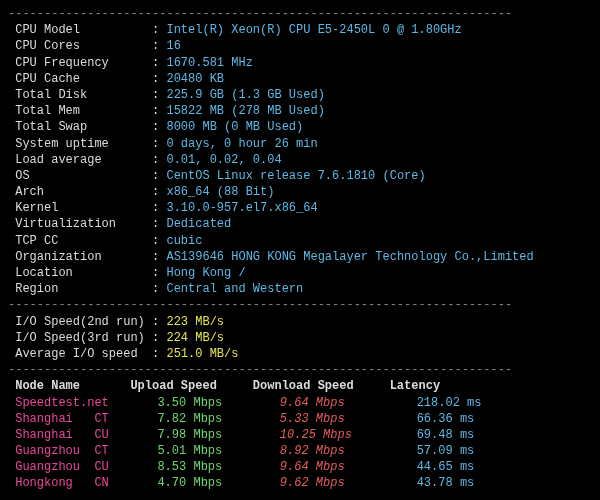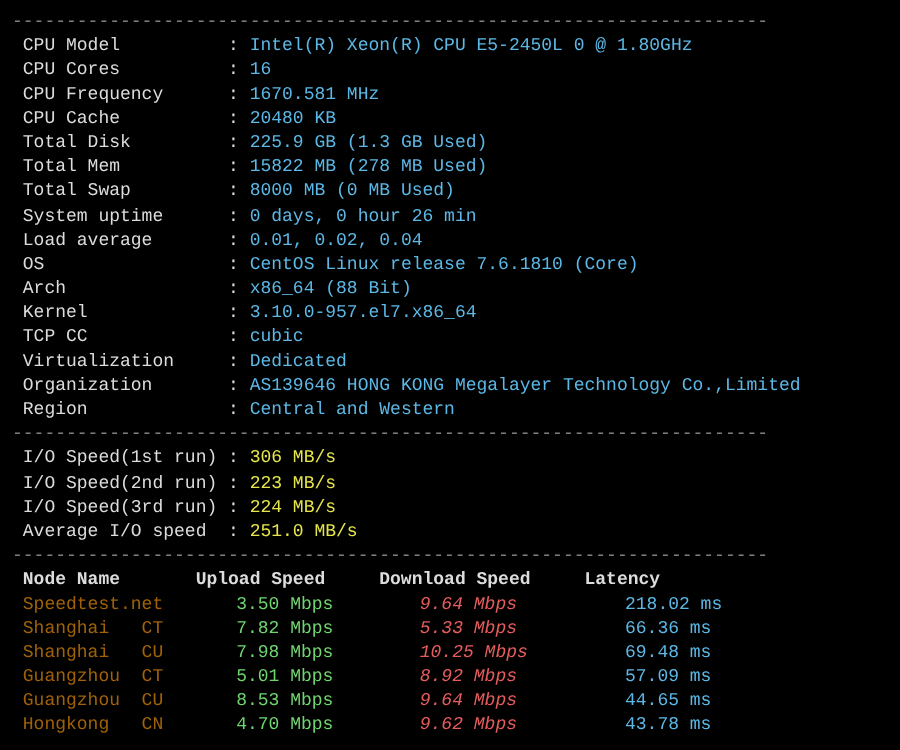--- a/index.html
+++ b/index.html
@@ -17,46 +17,46 @@
 }
 .row { white-space: pre; }
 .label { color: #dcdcdc; display: inline-block; }
 .col { color: #dcdcdc; }
 .val { color: #5cb8e6; }
 .sep { color: #888; overflow: hidden; }
 .yellow { color: #e6e64a; }
 .green { color: #6fd66f; margin-left: 27px; }
 .red { color: #e65c5c; font-style: italic; }
 .cyan { color: #5cb8e6; }
-.white { color: #a16207; }
+.white { color: #ec4899; }
 .hdr { color: #dcdcdc; font-weight: bold; }
 </style>
 </head>
 <body>
 
 <div id="out">
     <div class="row sep">----------------------------------------------------------------------</div>
     <div class="row"><span class="label"> CPU Model          </span><span class="col">: </span><span class="val">Intel(R) Xeon(R) CPU E5-2450L 0 @ 1.80GHz</span></div>
     <div class="row"><span class="label"> CPU Cores          </span><span class="col">: </span><span class="val">16</span></div>
     <div class="row"><span class="label"> CPU Frequency      </span><span class="col">: </span><span class="val">1670.581 MHz</span></div>
     <div class="row"><span class="label"> CPU Cache          </span><span class="col">: </span><span class="val">20480 KB</span></div>
     <div class="row"><span class="label"> Total Disk         </span><span class="col">: </span><span class="val">225.9 GB (1.3 GB Used)</span></div>
     <div class="row"><span class="label"> Total Mem          </span><span class="col">: </span><span class="val">15822 MB (278 MB Used)</span></div>
     <div class="row"><span class="label"> Total Swap         </span><span class="col">: </span><span class="val">8000 MB (0 MB Used)</span></div>
     <div class="row"><span class="label"> System uptime      </span><span class="col">: </span><span class="val">0 days, 0 hour 26 min</span></div>
     <div class="row"><span class="label"> Load average       </span><span class="col">: </span><span class="val">0.01, 0.02, 0.04</span></div>
     <div class="row"><span class="label"> OS                 </span><span class="col">: </span><span class="val">CentOS Linux release 7.6.1810 (Core)</span></div>
     <div class="row"><span class="label"> Arch               </span><span class="col">: </span><span class="val">x86_64 (88 Bit)</span></div>
     <div class="row"><span class="label"> Kernel             </span><span class="col">: </span><span class="val">3.10.0-957.el7.x86_64</span></div>
+    <div class="row"><span class="label"> Virtualization     </span><span class="col">: </span><span class="val">Dedicated</span></div>
     <div class="row"><span class="label"> TCP CC             </span><span class="col">: </span><span class="val">cubic</span></div>
-    <div class="row"><span class="label"> Virtualization     </span><span class="col">: </span><span class="val">Dedicated</span></div>
     <div class="row"><span class="label"> Organization       </span><span class="col">: </span><span class="val">AS139646 HONG KONG Megalayer Technology Co.,Limited</span></div>
+    <div class="row"><span class="label"> Location           </span><span class="col">: </span><span class="val">Hong Kong / </span></div>
     <div class="row"><span class="label"> Region             </span><span class="col">: </span><span class="val">Central and Western</span></div>
     <div class="row sep">----------------------------------------------------------------------</div>
-    <div class="row"><span class="label"> I/O Speed(1st run) </span><span class="col">: </span><span class="yellow">306 MB/s</span></div>
     <div class="row"><span class="label"> I/O Speed(2nd run) </span><span class="col">: </span><span class="yellow">223 MB/s</span></div>
     <div class="row"><span class="label"> I/O Speed(3rd run) </span><span class="col">: </span><span class="yellow">224 MB/s</span></div>
     <div class="row"><span class="label"> Average I/O speed  </span><span class="col">: </span><span class="yellow">251.0 MB/s</span></div>
     <div class="row sep">----------------------------------------------------------------------</div>
     <div class="row hdr"><span> Node Name       </span><span>Upload Speed     </span><span>Download Speed     </span><span>Latency</span></div>
     <div class="row"><span class="white"> Speedtest.net   </span><span class="green">3.50 Mbps        </span><span class="red">9.64 Mbps          </span><span class="cyan">218.02 ms</span></div>
     <div class="row"><span class="white"> Shanghai   CT   </span><span class="green">7.82 Mbps        </span><span class="red">5.33 Mbps          </span><span class="cyan">66.36 ms</span></div>
     <div class="row"><span class="white"> Shanghai   CU   </span><span class="green">7.98 Mbps        </span><span class="red">10.25 Mbps         </span><span class="cyan">69.48 ms</span></div>
     <div class="row"><span class="white"> Guangzhou  CT   </span><span class="green">5.01 Mbps        </span><span class="red">8.92 Mbps          </span><span class="cyan">57.09 ms</span></div>
     <div class="row"><span class="white"> Guangzhou  CU   </span><span class="green">8.53 Mbps        </span><span class="red">9.64 Mbps          </span><span class="cyan">44.65 ms</span></div>

